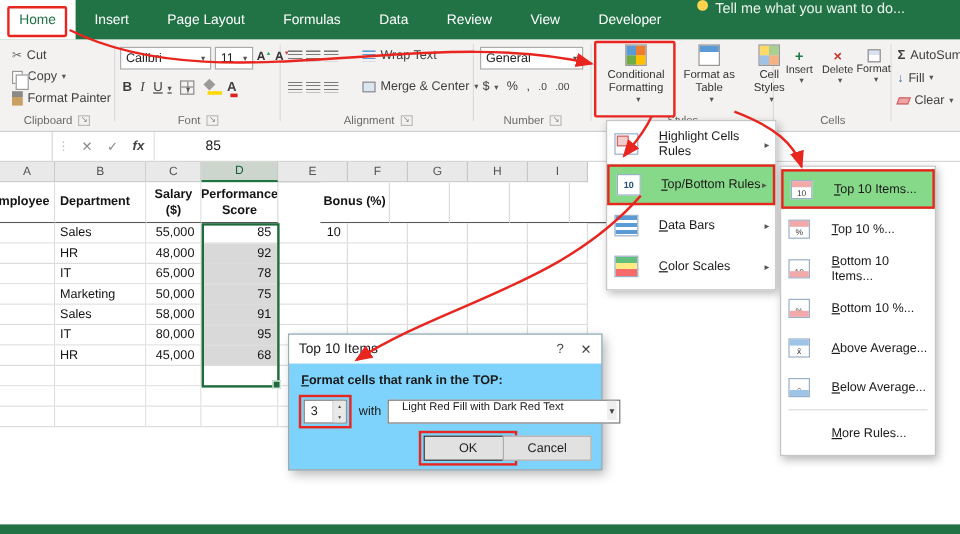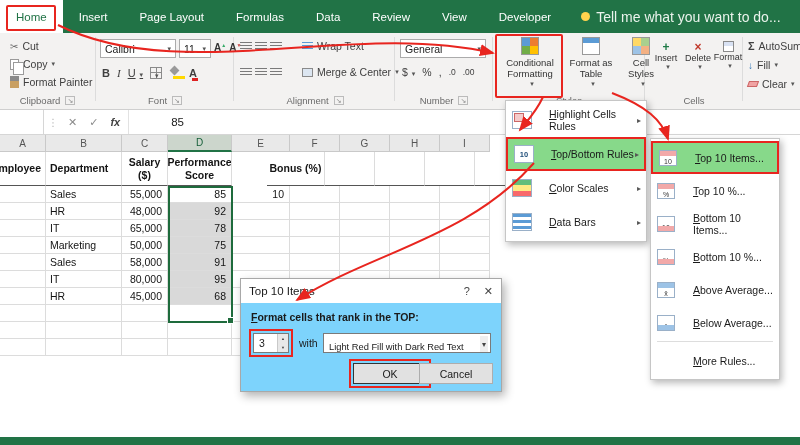--- a/index.html
+++ b/index.html
@@ -8,21 +8,21 @@
   *{margin:0;padding:0;box-sizing:border-box;}
   body{margin:0;background:#fff;font-family:"Liberation Sans",sans-serif;}
   #app{position:relative;width:800px;height:445px;background:#fff;overflow:hidden;}
 
   
   .tabbar{position:absolute;left:0;top:0;width:800px;height:33px;background:var(--green);
           display:flex;align-items:stretch;color:#fff;font-size:11.5px;}
   .tablist{display:flex;align-items:stretch;}
   .tab{padding:0 16px;display:flex;align-items:center;cursor:default;white-space:nowrap;}
   .tab.active{background:#fff;color:var(--green);}
-  .tellme{display:flex;align-items:center;margin-left:14px;color:#eaf3ec;font-size:14px;white-space:nowrap;}
+  .tellme{display:flex;align-items:flex-start;margin-left:14px;color:#eaf3ec;font-size:12px;white-space:nowrap;}
   .bulb-icon{width:9px;height:9px;border-radius:50%;background:#ffd34d;margin-right:6px;}
 
   
   .ribbon{position:absolute;left:0;top:33px;width:800px;height:77px;background:#f3f2f1;
           border-bottom:1px solid #cfcfcf;font-size:10.5px;color:#404040;}
   .vsep{position:absolute;top:4px;height:64px;width:1px;background:#dcdcdc;}
   .rrow{position:absolute;display:flex;align-items:center;white-space:nowrap;}
   .grouplabel{position:absolute;top:62px;font-size:9.5px;color:#6a6a6a;text-align:center;}
   .launcher-icon{display:inline-block;font-size:7px;color:#888;border:1px solid #bbb;line-height:7px;
                  padding:0 1px;margin-left:5px;vertical-align:1px;}
@@ -149,22 +149,22 @@
   .dprompt{position:absolute;left:10px;top:32px;font-weight:bold;display:block;}
   .dprompt::first-letter{text-decoration:underline;}
   .spinner{position:absolute;left:12px;top:54px;width:36px;height:20px;background:#fff;border:1px solid #7a7a7a;
            display:flex;align-items:center;outline:2px solid var(--red);outline-offset:2px;}
   .spinval{flex:1;padding-left:5px;}
   .spinbtns{width:11px;height:100%;border-left:1px solid #c9c9c9;display:flex;flex-direction:column;}
   .su,.sd{flex:1;display:flex;align-items:center;justify-content:center;background:#e8e8e8;}
   .su::after{content:"▲";font-size:4px;color:#444;}
   .sd::after{content:"▼";font-size:4px;color:#444;}
   .dwith{position:absolute;left:58px;top:58px;}
-  .dselect{position:absolute;left:82px;top:54px;width:168px;height:20px;background:#fff;border:1px solid #7a7a7a;
-           display:flex;align-items:flex-end;padding:0 2px 0 5px;}
+  .dselect{position:absolute;left:82px;top:54px;width:194px;height:20px;background:#fff;border:1px solid #7a7a7a;
+           display:flex;align-items:flex-start;padding:0 2px 0 11px;}
   .dselval{flex:1;font-size:9.3px;white-space:nowrap;overflow:hidden;}
   .dcaret{font-size:8px;color:#444;padding:0 2px;background:#eee;height:16px;display:flex;align-items:center;}
   .dbtn{position:absolute;top:84px;width:74px;height:21px;background:#e1e1e1;border:1px solid #adadad;
         font-size:10.5px;font-family:"Liberation Sans",sans-serif;color:#1a1a1a;}
   .dbtn.ok{left:112px;border:1px solid #333;outline:2px solid var(--red);outline-offset:2px;}
   .dbtn.cancel{left:178px;}
 
   
   .arrows{position:absolute;left:0;top:0;width:800px;height:445px;z-index:60;pointer-events:none;}
   .ap{fill:none;stroke:var(--red);stroke-width:2;}
@@ -472,26 +472,26 @@
     <div>
         <div class="mitem">
           <span class="mic highlight-cells-rules-icon"></span>
           <span class="mlabel">Highlight Cells Rules</span>
         </div>
         <div class="mitem hl">
           <span class="mic top-bottom-rules-icon">10</span>
           <span class="mlabel">Top/Bottom Rules</span>
         </div>
         <div class="mitem">
+          <span class="mic data-bars-icon"></span>
+          <span class="mlabel">Data Bars</span>
+        </div>
+        <div class="mitem">
           <span class="mic color-scales-icon"></span>
           <span class="mlabel">Color Scales</span>
-        </div>
-        <div class="mitem">
-          <span class="mic data-bars-icon"></span>
-          <span class="mlabel">Data Bars</span>
         </div>
       </div>
   </div>
 
   <div class="cfsub">
     <div>
         <div class="sitem hl">
           <span class="sic top-10-items-icon">10</span>
           <span class="mlabel">Top 10 Items...</span>
         </div>

